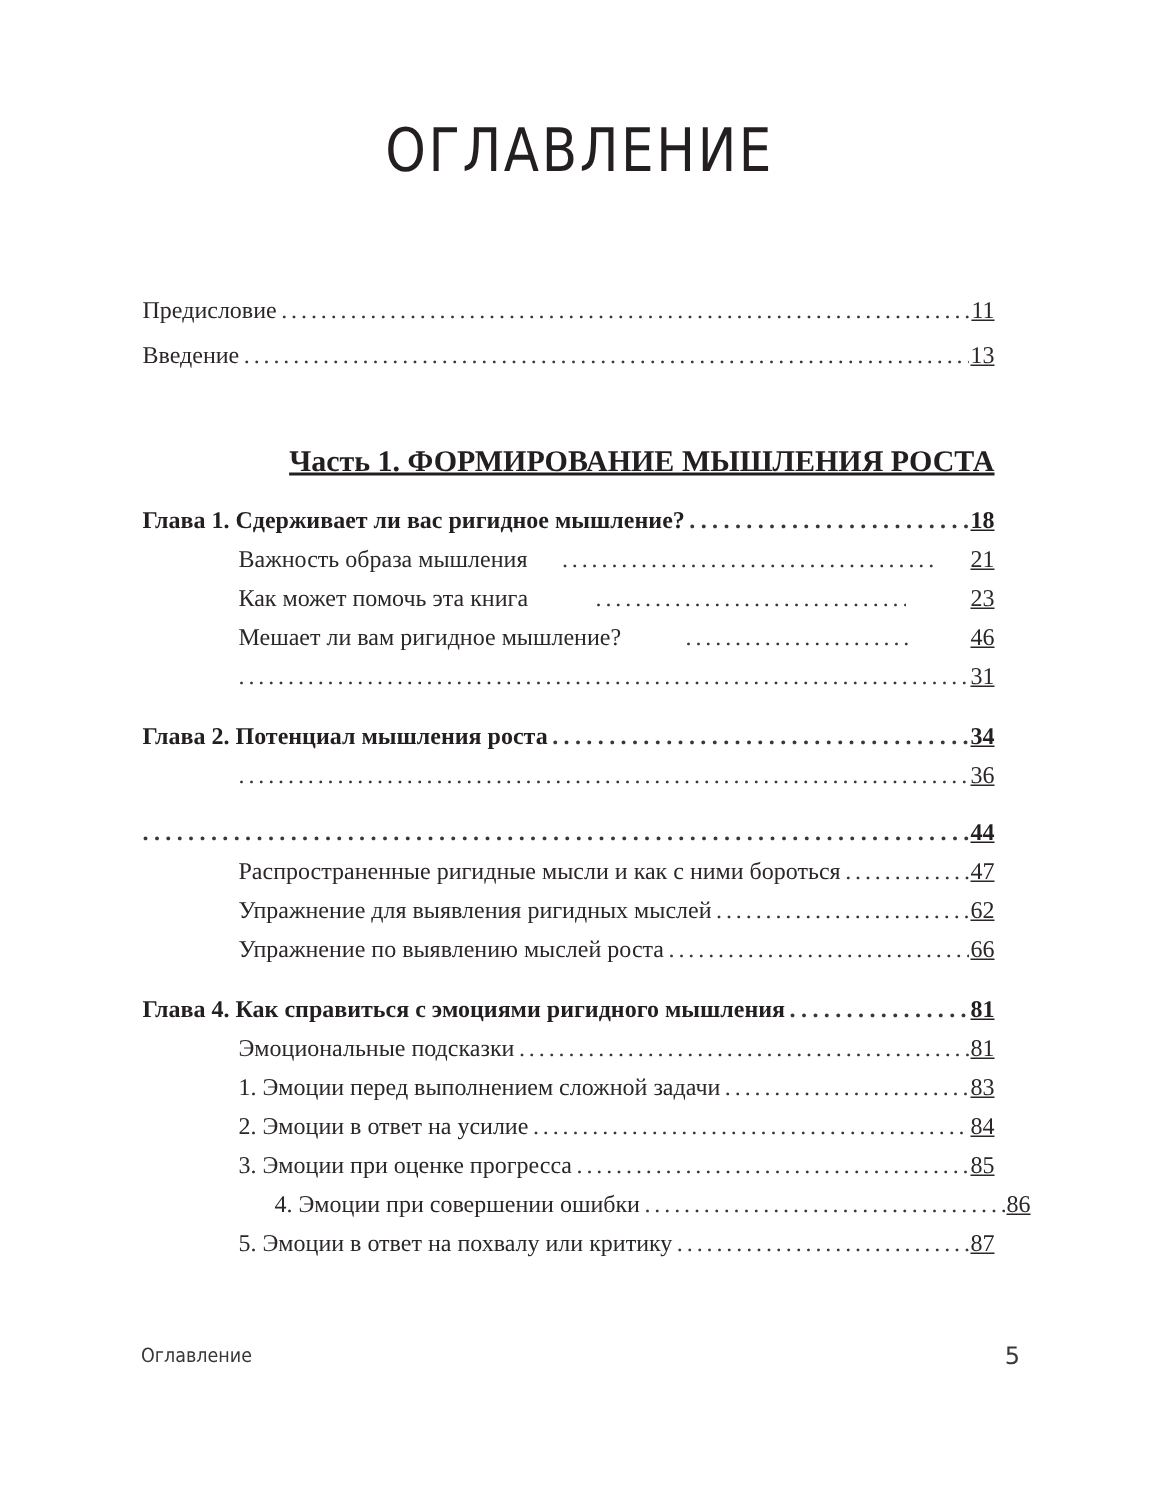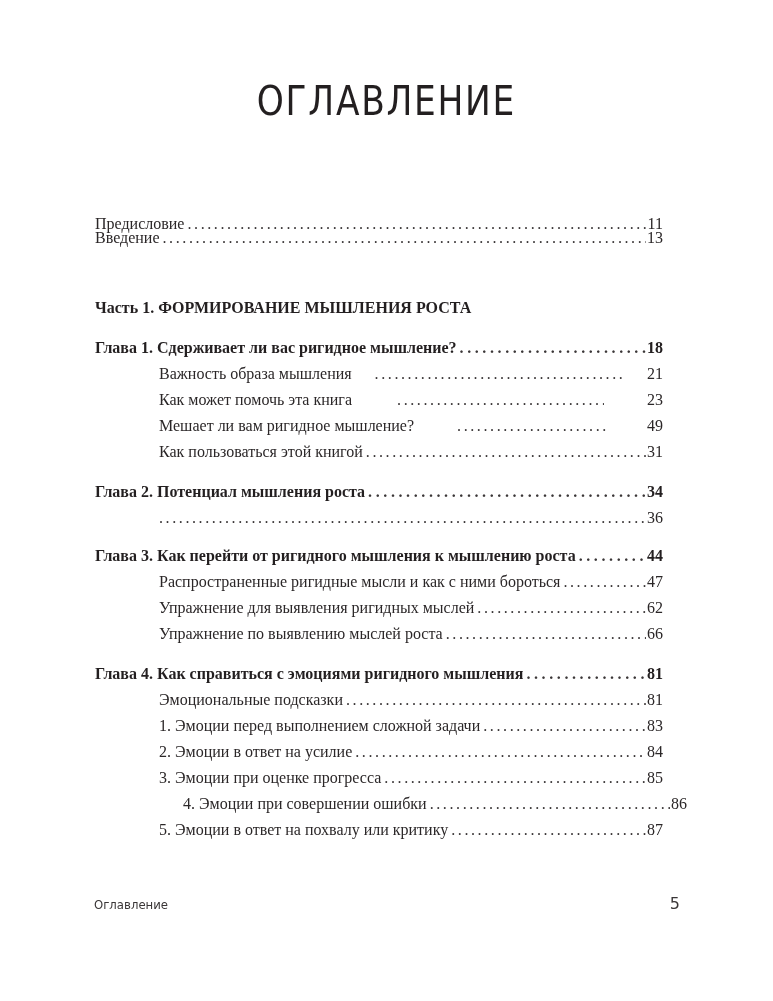--- a/index.html
+++ b/index.html
@@ -52,34 +52,36 @@
     .row .leader {
       flex: 1 1 auto;
       overflow: hidden;
       letter-spacing: 2.6px;
       color: #3a3637;
     }
     .row .page {
       flex: 0 0 auto;
       text-align: right;
       padding-left: 1px;
+      text-decoration: underline;
     }
     .row.top { left: 0; width: 568px; }
     .row.chapter { left: 0; width: 568px; font-weight: bold; color: #231f20; }
     .row.chapter .leader { letter-spacing: 3.6px; font-weight: bold; }
     .row.sub { left: 64px; width: 504px; }
     .part-heading {
       position: absolute;
       left: 0;
       width: 568px;
-      text-align: left;
+      text-align: right;
       font-weight: bold;
-      font-size: 16px;
+      font-size: 20px;
       color: #231f20;
       line-height: 24px;
+      text-decoration: underline;
     }
     .footer-label {
       position: absolute;
       left: 94px;
       top: 897px;
       font-family: "DejaVu Sans", sans-serif;
       font-size: 13px;
       color: #3a3637;
       transform: scaleX(0.9);
       transform-origin: 0 0;
@@ -95,21 +97,21 @@
       color: #3a3637;
     }
   </style>
 </head>
 <body>
 
 <div class="page-title">ОГЛАВЛЕНИЕ</div>
 
 <div class="toc" style="top:0;">
 
-  <div class="row top" style="top:212px;align-items:center;">
+  <div class="row top" style="top:196px;align-items:center;">
     <span class="label">Предисловие</span>
     <span class="leader">........................................................................................................................</span>
     <span class="page">11</span>
   </div>
   <div class="row top" style="top:226px;">
     <span class="label">Введение</span>
     <span class="leader">........................................................................................................................</span>
     <span class="page">13</span>
   </div>
 
@@ -126,40 +128,38 @@
     <span class="page">21</span>
   </div>
   <div class="row sub" style="top:388px;gap:42px;">
     <span class="label">Как может помочь эта книга</span>
     <span class="leader">........................................................................................................................</span>
     <span class="page">23</span>
   </div>
   <div class="row sub" style="top:414px;gap:40px;">
     <span class="label">Мешает ли вам ригидное мышление?</span>
     <span class="leader">........................................................................................................................</span>
-    <span class="page">49</span>
+    <span class="page">46</span>
   </div>
   <div class="row sub" style="top:440px;">
-    <span class="label">Как пользоваться этой книгой</span>
     <span class="leader">........................................................................................................................</span>
     <span class="page">31</span>
   </div>
 
   <div class="row chapter" style="top:480px;">
     <span class="label">Глава 2. Потенциал мышления роста</span>
     <span class="leader">........................................................................................................................</span>
     <span class="page">34</span>
   </div>
   <div class="row sub" style="top:506px;">
     <span class="leader">........................................................................................................................</span>
     <span class="page">36</span>
   </div>
 
   <div class="row chapter" style="top:544px;">
-    <span class="label">Глава 3. Как перейти от ригидного мышления к мышлению роста</span>
     <span class="leader">........................................................................................................................</span>
     <span class="page">44</span>
   </div>
   <div class="row sub" style="top:570px;">
     <span class="label">Распространенные ригидные мысли и как с ними бороться</span>
     <span class="leader">........................................................................................................................</span>
     <span class="page">47</span>
   </div>
   <div class="row sub" style="top:596px;">
     <span class="label">Упражнение для выявления ригидных мыслей</span>

